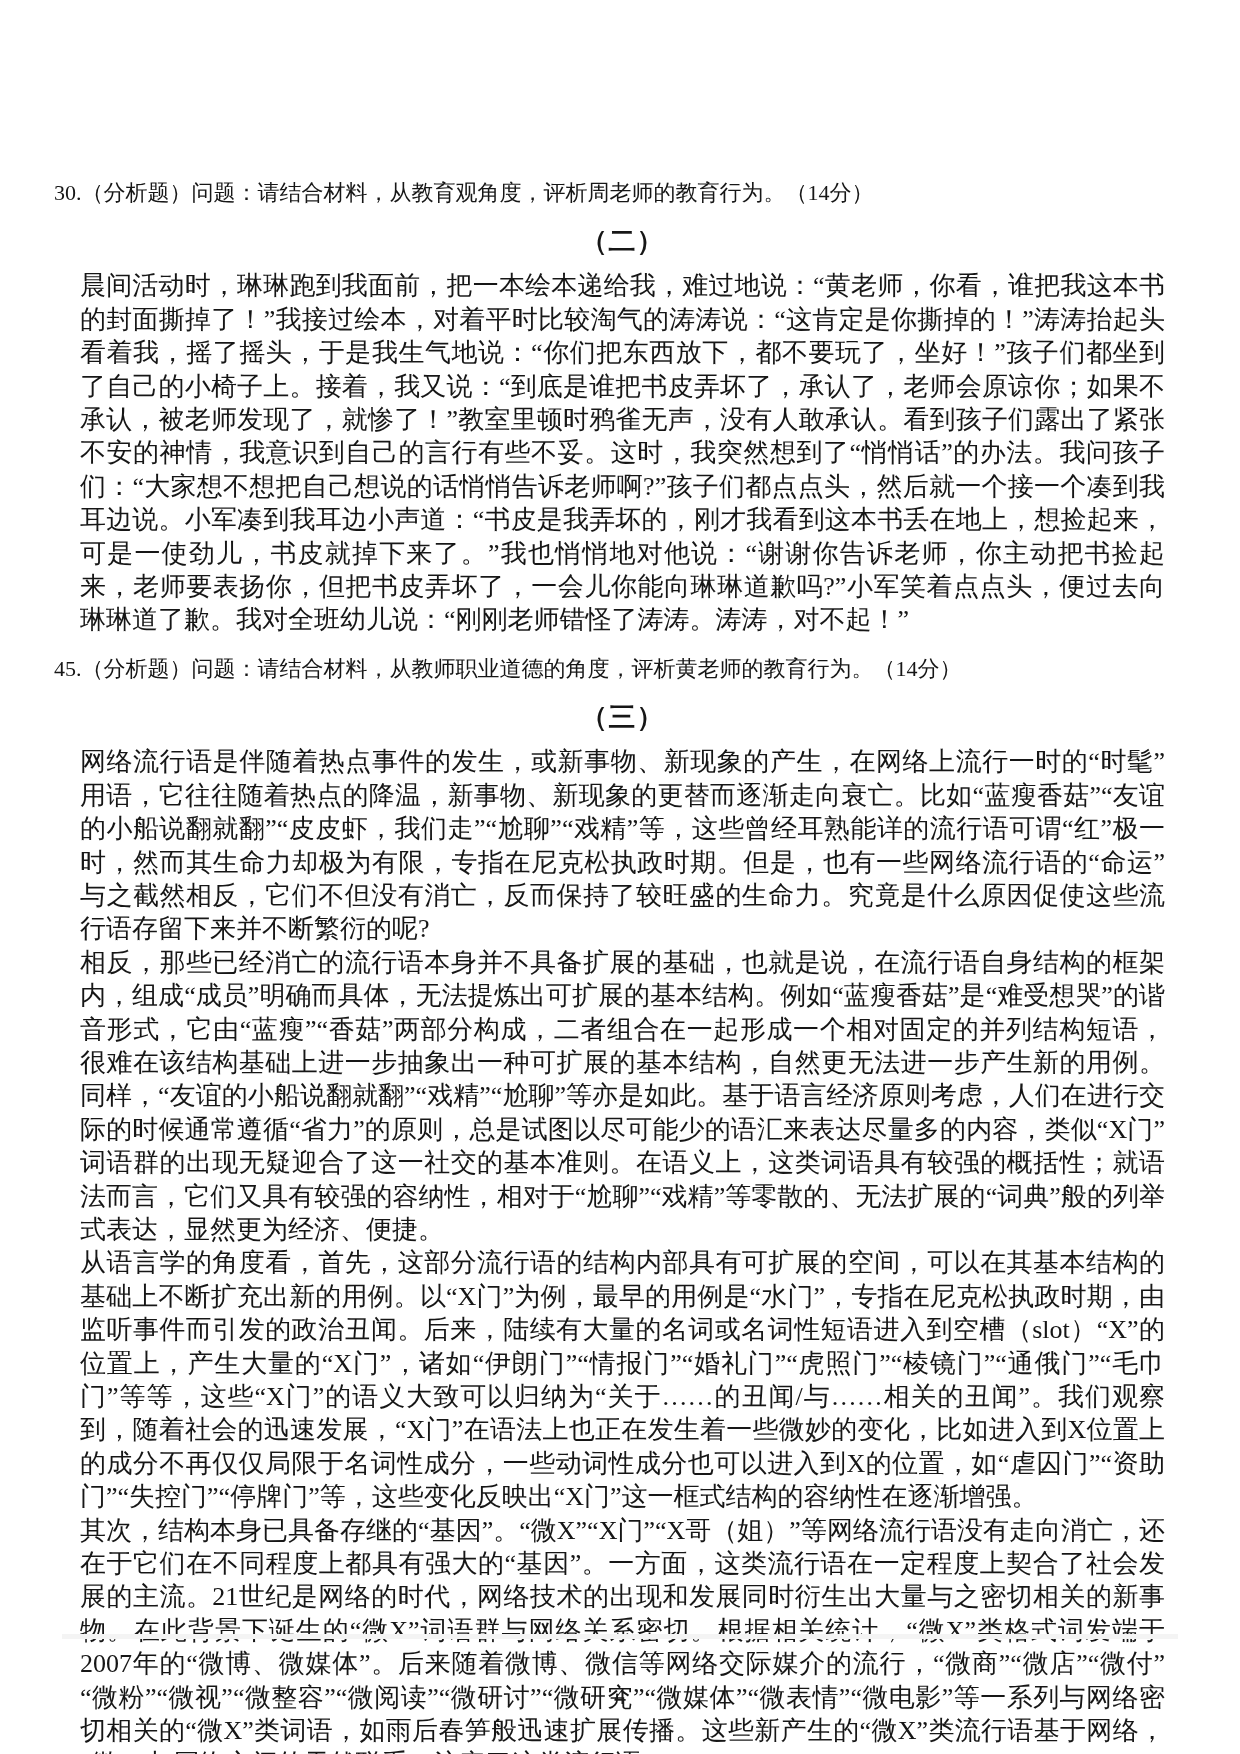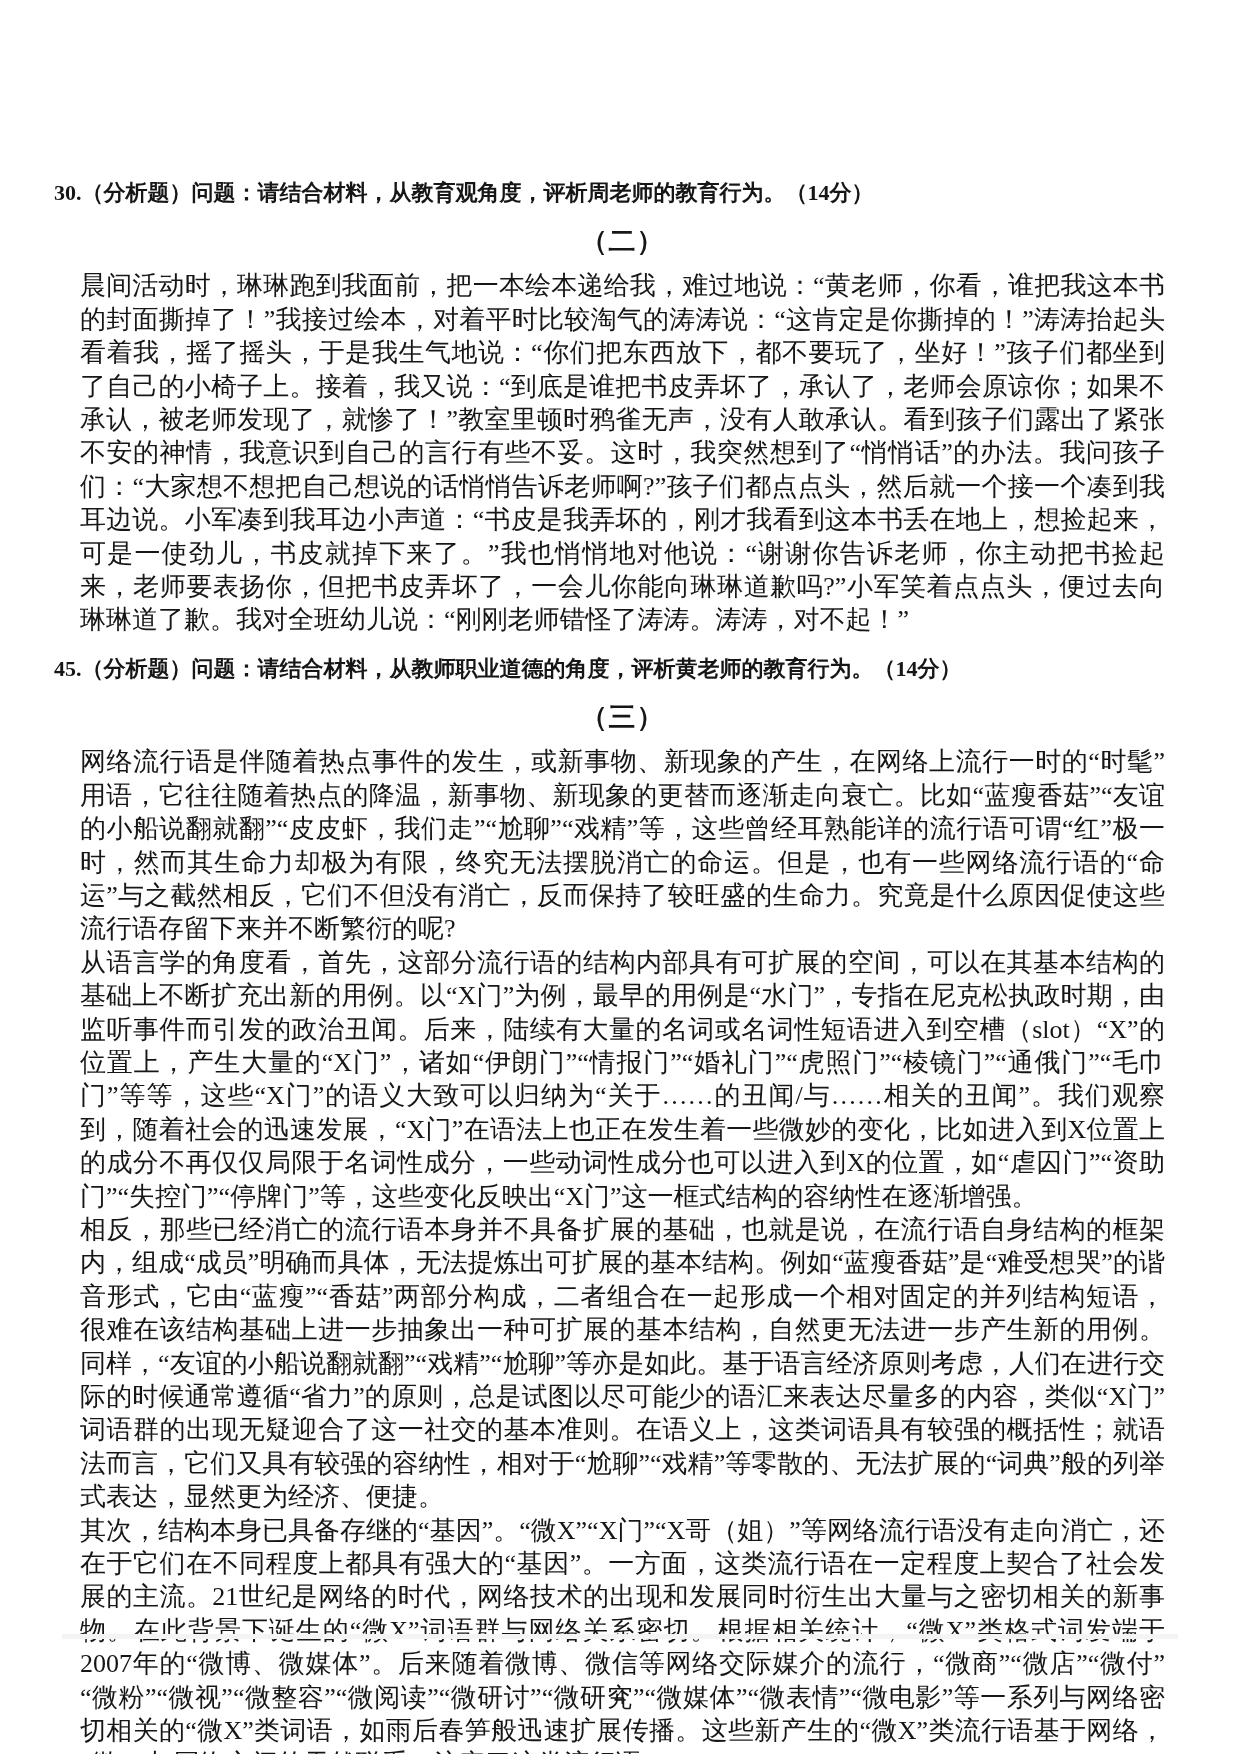--- a/index.html
+++ b/index.html
@@ -21,21 +21,20 @@
     top: 0;
     left: 80px;
     width: 1085px;
   }
   .question {
     margin: 0 0 0 -26px;
     font-size: 22px;
     line-height: 33.4px;
     text-align: left;
     white-space: normal;
-    font-weight: bold;
   }
   .question.first {
     margin-top: 176px;
   }
   .question.second {
     margin-top: 15px;
   }
   .section-heading {
     margin: 13px 0 9px 0;
     font-size: 27px;
@@ -78,25 +77,25 @@
     <p class="question first">30.（分析题）问题：请结合材料，从教育观角度，评析周老师的教育行为。（14分）</p>
 
     <h2 class="section-heading">（二）</h2>
 
     <p class="para">晨间活动时，琳琳跑到我面前，把一本绘本递给我，难过地说：“黄老师，你看，谁把我这本书的封面撕掉了！”我接过绘本，对着平时比较淘气的涛涛说：“这肯定是你撕掉的！”涛涛抬起头看着我，摇了摇头，于是我生气地说：“你们把东西放下，都不要玩了，坐好！”孩子们都坐到了自己的小椅子上。接着，我又说：“到底是谁把书皮弄坏了，承认了，老师会原谅你；如果不承认，被老师发现了，就惨了！”教室里顿时鸦雀无声，没有人敢承认。看到孩子们露出了紧张不安的神情，我意识到自己的言行有些不妥。这时，我突然想到了“悄悄话”的办法。我问孩子们：“大家想不想把自己想说的话悄悄告诉老师啊?”孩子们都点点头，然后就一个接一个凑到我耳边说。小军凑到我耳边小声道：“书皮是我弄坏的，刚才我看到这本书丢在地上，想捡起来，可是一使劲儿，书皮就掉下来了。”我也悄悄地对他说：“谢谢你告诉老师，你主动把书捡起来，老师要表扬你，但把书皮弄坏了，一会儿你能向琳琳道歉吗?”小军笑着点点头，便过去向琳琳道了歉。我对全班幼儿说：“刚刚老师错怪了涛涛。涛涛，对不起！”</p>
 
     <p class="question second">45.（分析题）问题：请结合材料，从教师职业道德的角度，评析黄老师的教育行为。（14分）</p>
 
     <h2 class="section-heading">（三）</h2>
 
-    <p class="para">网络流行语是伴随着热点事件的发生，或新事物、新现象的产生，在网络上流行一时的“时髦”用语，它往往随着热点的降温，新事物、新现象的更替而逐渐走向衰亡。比如“蓝瘦香菇”“友谊的小船说翻就翻”“皮皮虾，我们走”“尬聊”“戏精”等，这些曾经耳熟能详的流行语可谓“红”极一时，然而其生命力却极为有限，终究无法摆脱消亡的命运。但是，也有一些网络流行语的“命运”与之截然相反，它们不但没有消亡，反而保持了较旺盛的生命力。究竟是什么原因促使这些流行语存留下来并不断繁衍的呢?</p>
+    <p class="para">网络流行语是伴随着热点事件的发生，或新事物、新现象的产生，在网络上流行一时的“时髦”用语，它往往随着热点的降温，新事物、新现象的更替而逐渐走向衰亡。比如“蓝瘦香菇”“友谊的小船说翻就翻”“皮皮虾，我们走”“尬聊”“戏精”等，这些曾经耳熟能详的流行语可谓“红”极一时，然而其生命力却极为有限，专指在尼克松执政时期。但是，也有一些网络流行语的“命运”与之截然相反，它们不但没有消亡，反而保持了较旺盛的生命力。究竟是什么原因促使这些流行语存留下来并不断繁衍的呢?</p>
+
+    <p class="para">相反，那些已经消亡的流行语本身并不具备扩展的基础，也就是说，在流行语自身结构的框架内，组成“成员”明确而具体，无法提炼出可扩展的基本结构。例如“蓝瘦香菇”是“难受想哭”的谐音形式，它由“蓝瘦”“香菇”两部分构成，二者组合在一起形成一个相对固定的并列结构短语，很难在该结构基础上进一步抽象出一种可扩展的基本结构，自然更无法进一步产生新的用例。同样，“友谊的小船说翻就翻”“戏精”“尬聊”等亦是如此。基于语言经济原则考虑，人们在进行交际的时候通常遵循“省力”的原则，总是试图以尽可能少的语汇来表达尽量多的内容，类似“X门”词语群的出现无疑迎合了这一社交的基本准则。在语义上，这类词语具有较强的概括性；就语法而言，它们又具有较强的容纳性，相对于“尬聊”“戏精”等零散的、无法扩展的“词典”般的列举式表达，显然更为经济、便捷。</p>
 
     <p class="para">从语言学的角度看，首先，这部分流行语的结构内部具有可扩展的空间，可以在其基本结构的基础上不断扩充出新的用例。以“X门”为例，最早的用例是“水门”，专指在尼克松执政时期，由监听事件而引发的政治丑闻。后来，陆续有大量的名词或名词性短语进入到空槽（slot）“X”的位置上，产生大量的“X门”，诸如“伊朗门”“情报门”“婚礼门”“虎照门”“棱镜门”“通俄门”“毛巾门”等等，这些“X门”的语义大致可以归纳为“关于……的丑闻/与……相关的丑闻”。我们观察到，随着社会的迅速发展，“X门”在语法上也正在发生着一些微妙的变化，比如进入到X位置上的成分不再仅仅局限于名词性成分，一些动词性成分也可以进入到X的位置，如“虐囚门”“资助门”“失控门”“停牌门”等，这些变化反映出“X门”这一框式结构的容纳性在逐渐增强。</p>
-
-    <p class="para">相反，那些已经消亡的流行语本身并不具备扩展的基础，也就是说，在流行语自身结构的框架内，组成“成员”明确而具体，无法提炼出可扩展的基本结构。例如“蓝瘦香菇”是“难受想哭”的谐音形式，它由“蓝瘦”“香菇”两部分构成，二者组合在一起形成一个相对固定的并列结构短语，很难在该结构基础上进一步抽象出一种可扩展的基本结构，自然更无法进一步产生新的用例。同样，“友谊的小船说翻就翻”“戏精”“尬聊”等亦是如此。基于语言经济原则考虑，人们在进行交际的时候通常遵循“省力”的原则，总是试图以尽可能少的语汇来表达尽量多的内容，类似“X门”词语群的出现无疑迎合了这一社交的基本准则。在语义上，这类词语具有较强的概括性；就语法而言，它们又具有较强的容纳性，相对于“尬聊”“戏精”等零散的、无法扩展的“词典”般的列举式表达，显然更为经济、便捷。</p>
 
     <p class="para">其次，结构本身已具备存继的“基因”。“微X”“X门”“X哥（姐）”等网络流行语没有走向消亡，还在于它们在不同程度上都具有强大的“基因”。一方面，这类流行语在一定程度上契合了社会发展的主流。21世纪是网络的时代，网络技术的出现和发展同时衍生出大量与之密切相关的新事物。在此背景下诞生的“微X”词语群与网络关系密切。根据相关统计，“微X”类格式词发端于2007年的“微博、微媒体”。后来随着微博、微信等网络交际媒介的流行，“微商”“微店”“微付”“微粉”“微视”“微整容”“微阅读”“微研讨”“微研究”“微媒体”“微表情”“微电影”等一系列与网络密切相关的“微X”类词语，如雨后春笋般迅速扩展传播。这些新产生的“微X”类流行语基于网络，“微X”与网络之间的天然联系，注定了这类流行语</p>
 
   </div>
 
   <div class="divider"></div>
 
   <div class="page-number">4</div>
 </div>
 

